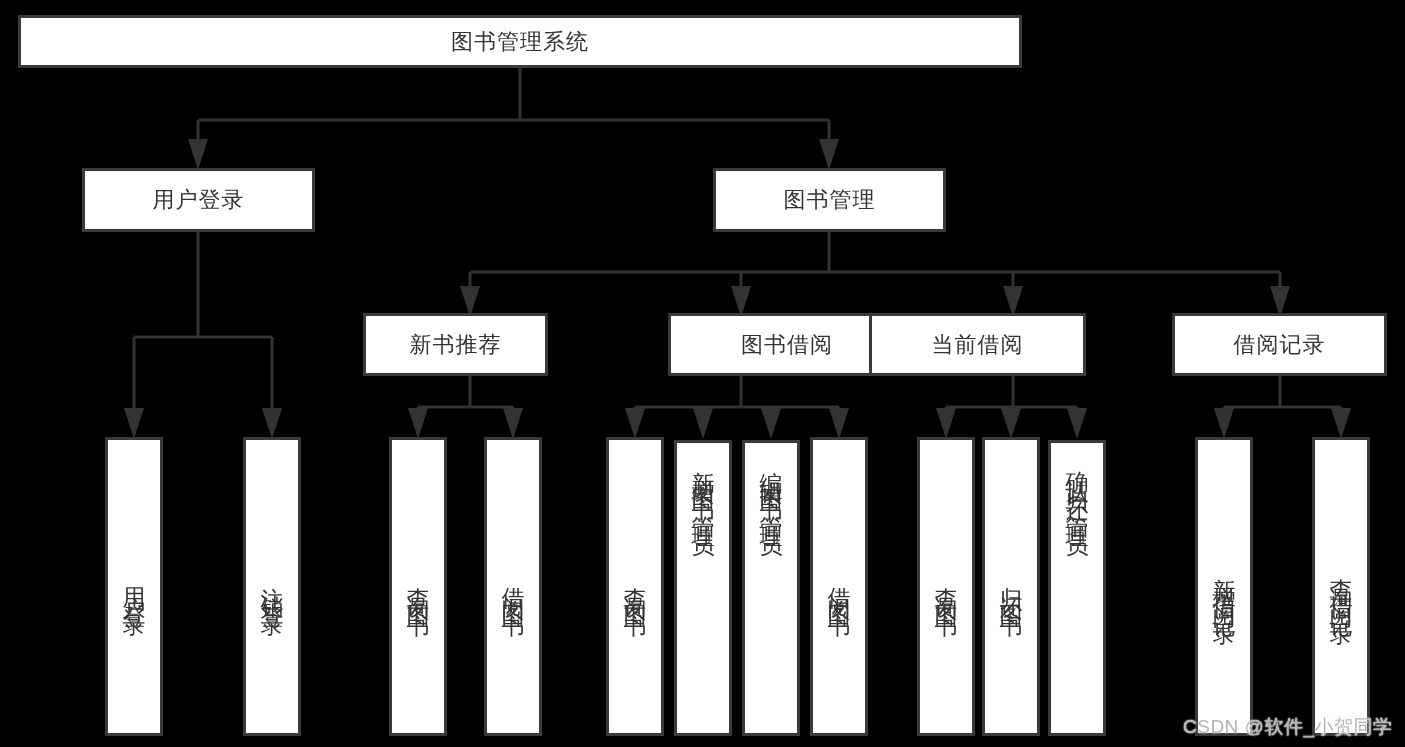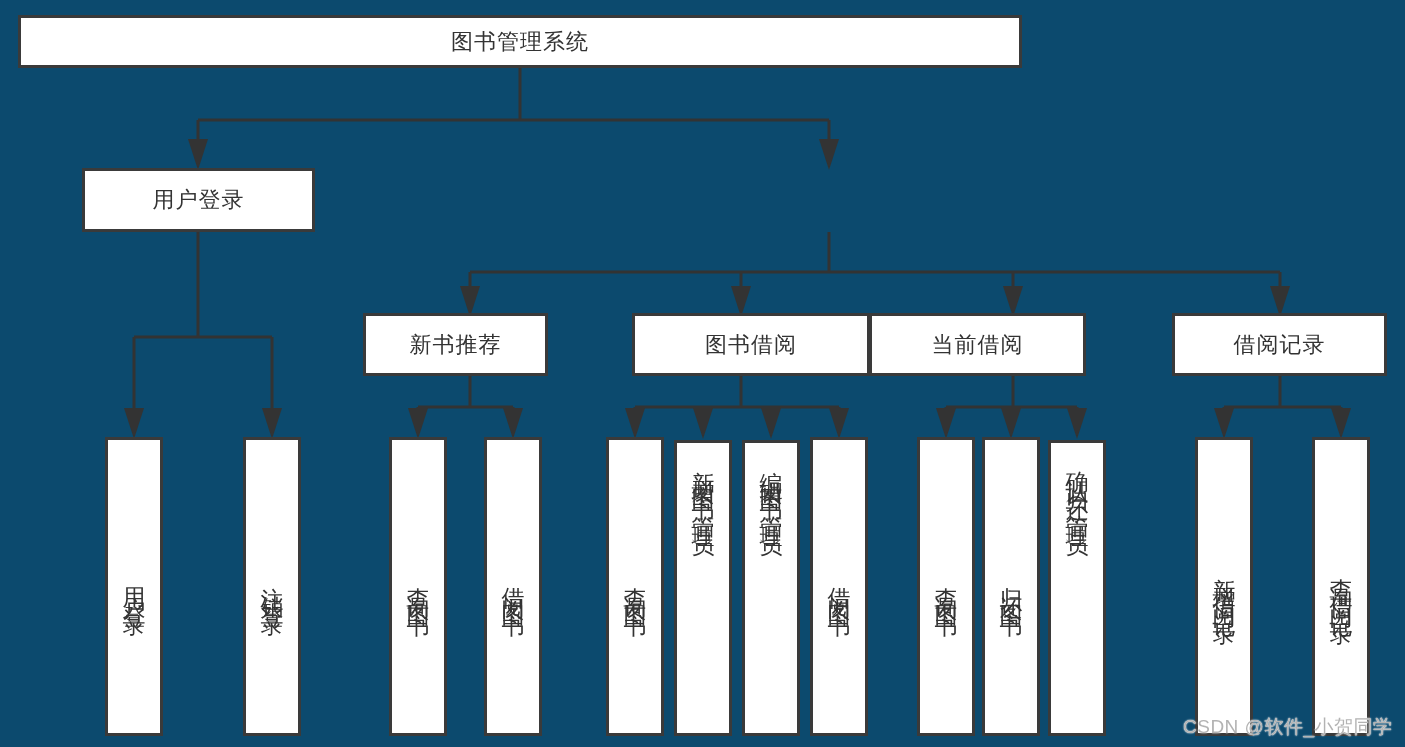--- a/index.html
+++ b/index.html
@@ -1,19 +1,19 @@
 <!DOCTYPE html>
 <html><head>
 <meta charset="utf-8">
 <style>
   html,body{margin:0;padding:0;background:#fff;}
   #canvas{
     position:relative;
     width:1405px;height:747px;
-    background:#0c4a6e;
+    background:#000000;
     font-family:"Liberation Sans", sans-serif;
     overflow:hidden;
   }
   #wires{position:absolute;left:0;top:0;width:1405px;height:747px;}
   .node{
     position:absolute;
     box-sizing:border-box;
     border:3px solid #3a3a3a;
     background:#ffffff;
     color:#333333;
@@ -83,23 +83,24 @@
       <polygon points="1001,408 1021,408 1011,439"></polygon>
       <polygon points="1067,408 1087,408 1077,439"></polygon>
       <polygon points="1214,408 1234,408 1224,439"></polygon>
       <polygon points="1331,408 1351,408 1341,439"></polygon>
     </g>
   </svg>
 
   <div class="node h-node" style="left:18px;top:15px;width:1004px;height:53px;">图书管理系统</div>
 
   <div class="node h-node" style="left:82px;top:168px;width:233px;height:64px;">用户登录</div>
+  <div class="node h-node" style="left:713px;top:168px;width:233px;height:64px;">图书管理</div>
 
   <div class="node h-node" style="left:363px;top:313px;width:185px;height:63px;">新书推荐</div>
-  <div class="node h-node" style="left:632px;top:313px;width:238px;height:63px;">图书借阅</div>
+  <div class="node h-node" style="left:668px;top:313px;width:238px;height:63px;">图书借阅</div>
   <div class="node h-node" style="left:869px;top:313px;width:217px;height:63px;">当前借阅</div>
   <div class="node h-node" style="left:1172px;top:313px;width:215px;height:63px;">借阅记录</div>
 
   <div class="node v-node" style="left:105px;top:437px;width:58px;height:299px;">用户登录</div>
   <div class="node v-node" style="left:243px;top:437px;width:58px;height:299px;">注销登录</div>
 
   <div class="node v-node" style="left:389px;top:437px;width:58px;height:299px;">查询图书</div>
   <div class="node v-node" style="left:484px;top:437px;width:58px;height:299px;">借阅图书</div>
 
   <div class="node v-node" style="left:606px;top:437px;width:58px;height:299px;">查询图书</div>

